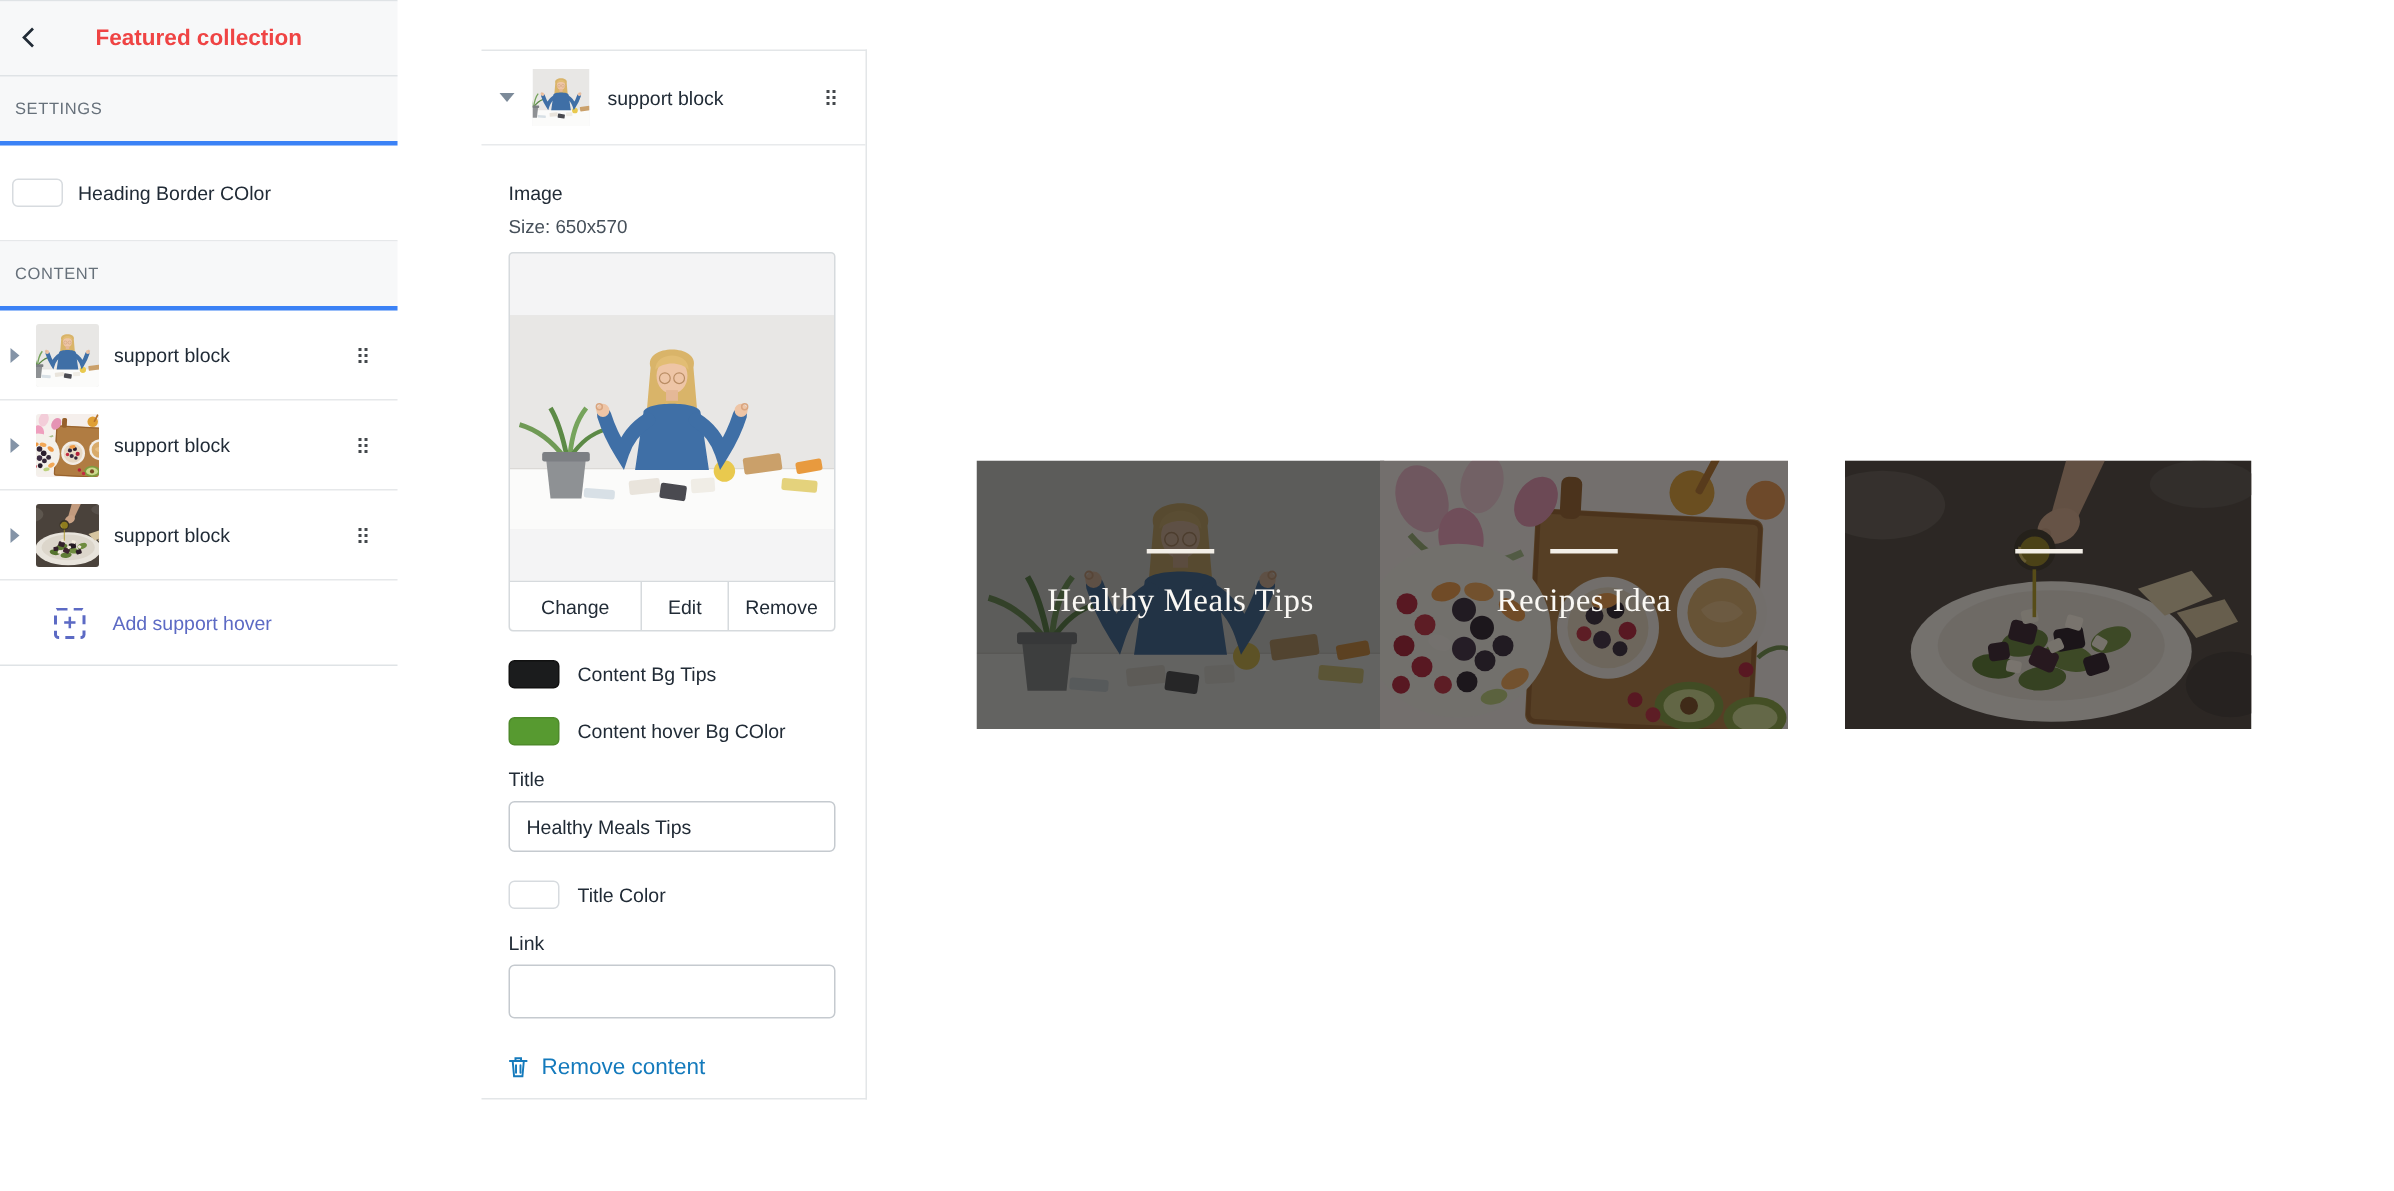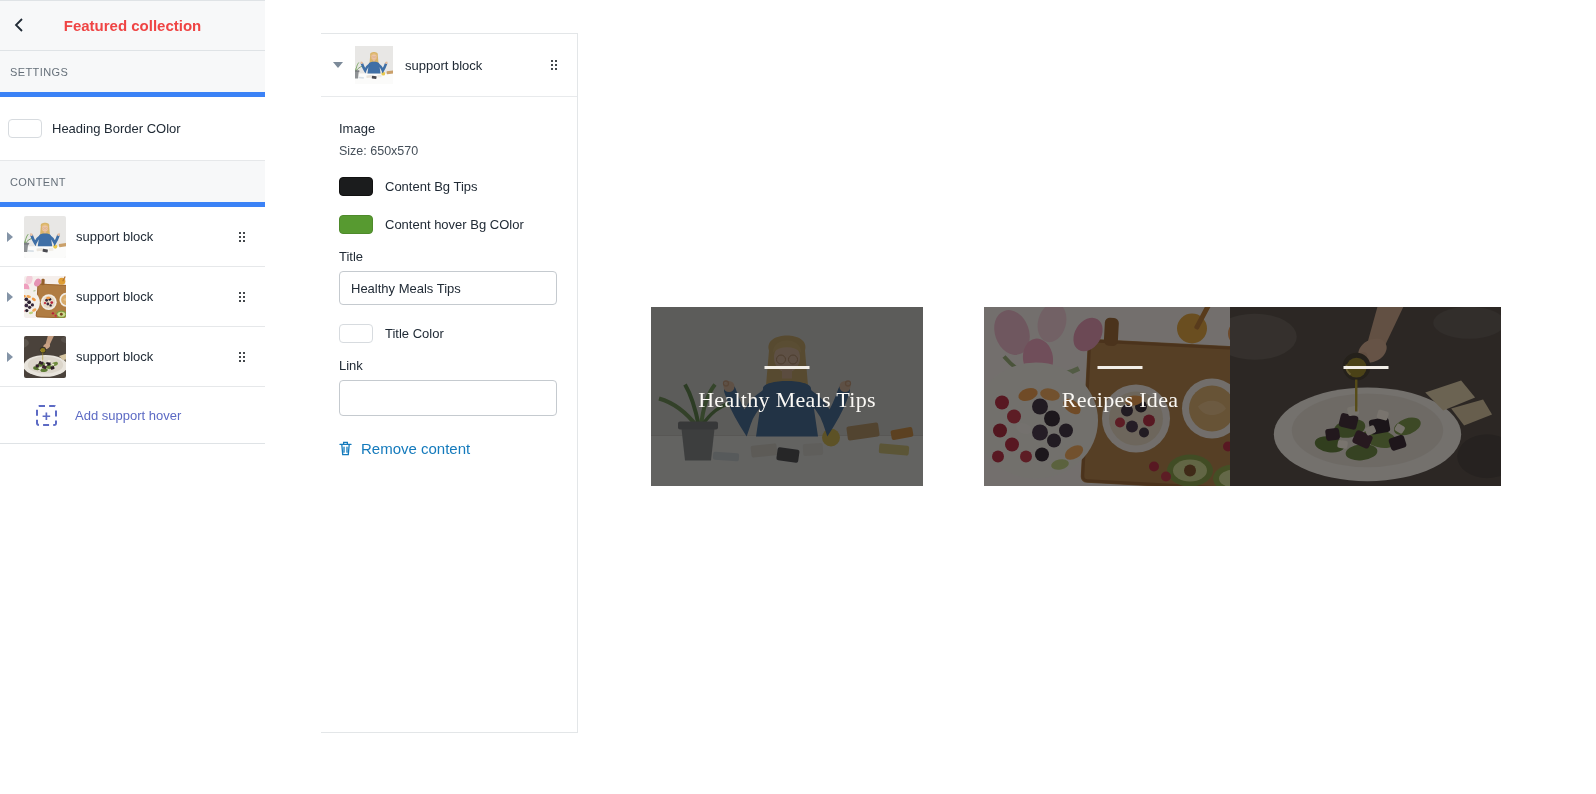--- a/index.html
+++ b/index.html
@@ -7,21 +7,21 @@
               font-family:"Liberation Sans", sans-serif; color:#212b36; }
   .hidden-defs { position:absolute; width:0; height:0; overflow:hidden; }
 
   
   .lp { position:absolute; left:0; top:141; width:265px; background:#fff;
         border-top:1px solid #dfe3e6; }
   .lp-header { height:50px; background:#f7f8f9; border-bottom:1px solid #dfe3e6;
                display:flex; align-items:center; position:relative; }
   .lp-back { position:absolute; left:10px; top:14px; width:20px; height:20px; cursor:pointer; }
   .lp-title { width:100%; text-align:center; font-size:15px; font-weight:700; color:#ef4444; }
-  .lp-section { height:46px; background:#f7f8f9; border-bottom:5px solid #3b82f6;
+  .lp-section { height:46px; background:#f7f8f9; border-bottom:3px solid #3b82f6;
                 display:flex; align-items:center; padding-left:10px; }
   .lp-section span { font-size:11px; letter-spacing:.4px; color:#66707a; font-weight:400; }
   .lp-swatch-row { height:64px; display:flex; align-items:center; padding-left:8px;
                    border-bottom:1px solid #e6e8ea; }
   .swatch { width:34px; height:19px; border-radius:4px; border:1px solid #d7dbdf;
             flex:0 0 auto; }
   .swatch.dark-border { border-color:#111; }
   .swatch-label { margin-left:10px; font-size:13px; color:#212b36; }
   .lp-item { height:60px; display:flex; align-items:center; border-bottom:1px solid #e6e8ea;
              position:relative; cursor:pointer; }
@@ -291,20 +291,32 @@
         </svg>
     </span>
     <span class="mp-label">support block</span>
     <span class="dots" style="margin-right:0;"></span>
   </div>
 
   <div class="mp-body">
     <div class="field-label">Image</div>
     <div class="size-text">Size: 650x570</div>
 
+    <div class="img-widget">
+      <div class="img-preview">
+        <svg viewBox="0 0 272 180" preserveAspectRatio="xMidYMid meet">
+            <use href="#art-meditate"></use>
+          </svg>
+      </div>
+      <div class="img-buttons">
+        <button>Change</button>
+        <button>Edit</button>
+        <button>Remove</button>
+      </div>
+    </div>
 
     <div class="swatch-setting">
       <span class="swatch dark-border" style="background-color: rgb(27, 28, 29);"></span>
       <span class="swatch-label">Content Bg Tips</span>
     </div>
 
     <div class="swatch-setting">
       <span class="swatch" style="border-color: rgb(78, 138, 43); background-color: rgb(87, 154, 48);"></span>
       <span class="swatch-label">Content hover Bg COlor</span>
     </div>
@@ -332,21 +344,21 @@
 <main>
   <div class="card" style="left:651px;">
     <svg class="card-art" viewBox="0 0 272 180" preserveAspectRatio="xMidYMid slice">
         <use href="#art-meditate"></use>
       </svg>
     <div class="shade"></div>
     <span class="card-divider"></span>
     <h2 class="card-title">Healthy Meals Tips</h2>
   </div>
 
-  <div class="card" style="left:984px;">
+  <div class="card" style="left:920px;">
     <svg class="card-art" viewBox="0 0 272 180" preserveAspectRatio="xMidYMid slice">
         <use href="#art-fruit"></use>
       </svg>
     <div class="shade" style="background:rgba(20,19,18,.58);"></div>
     <span class="card-divider"></span>
     <h2 class="card-title">Recipes Idea</h2>
   </div>
 
   <div class="card" style="left:1230px; width:271px;">
     <svg class="card-art" viewBox="0 0 272 180" preserveAspectRatio="xMidYMid slice">

